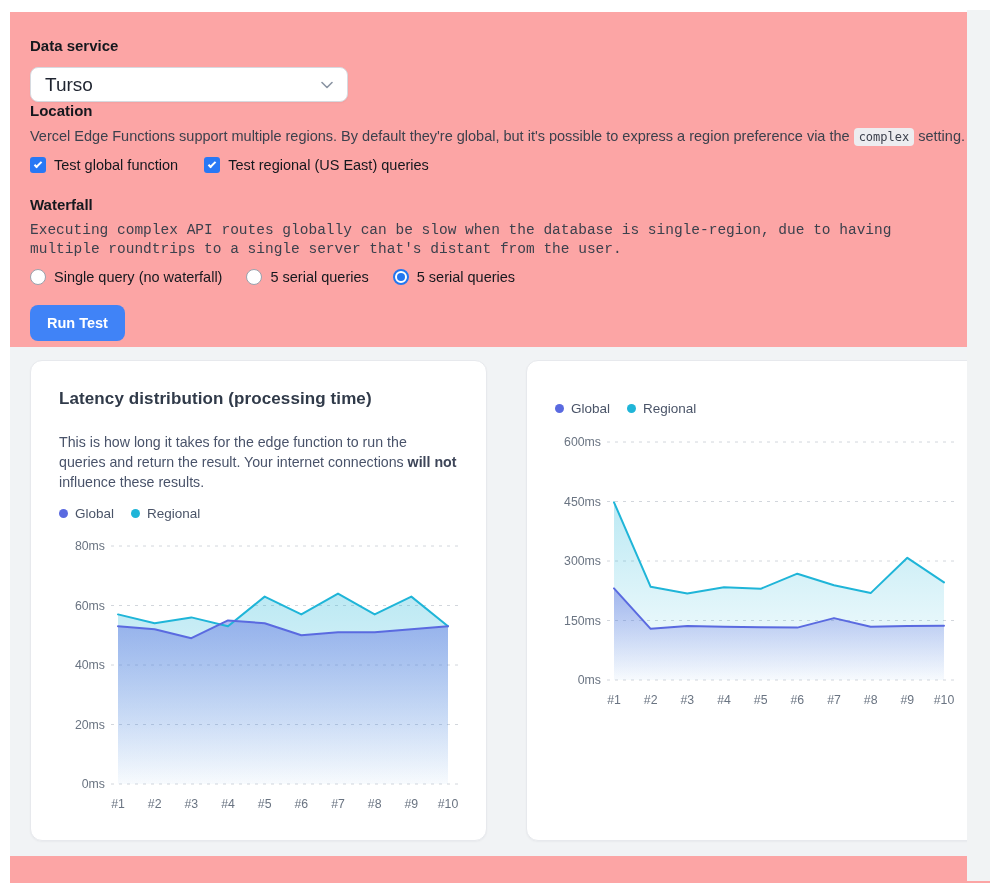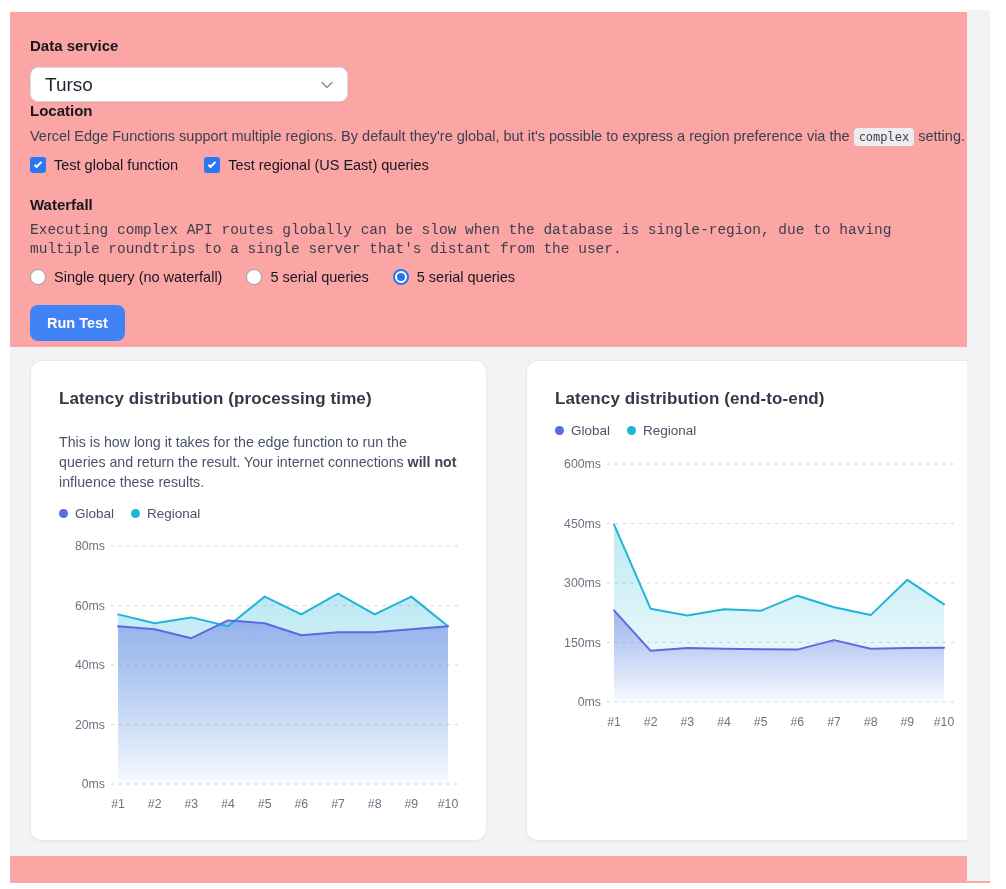--- a/index.html
+++ b/index.html
@@ -170,21 +170,20 @@
           <text x="352.3333333333333" y="281" text-anchor="middle" font-size="12.3" fill="#6a7482">#9</text>
           <text x="389" y="281" text-anchor="middle" font-size="12.3" fill="#6a7482">#10</text>
           <path d="M59,87.4 L95.66666666666666,96.3 L132.33333333333331,90.4 L169,99.3 L205.66666666666666,69.6 L242.33333333333334,87.4 L279,66.6 L315.6666666666667,87.4 L352.3333333333333,69.6 L389,99.3 L389,257 L59,257 Z" fill="url(#grad-0-1)" stroke="none"></path>
           <path d="M59,99.3 L95.66666666666666,102.3 L132.33333333333331,111.2 L169,93.4 L205.66666666666666,96.3 L242.33333333333334,108.3 L279,105.3 L315.6666666666667,105.3 L352.3333333333333,102.3 L389,99.3 L389,257 L59,257 Z" fill="url(#grad-0-0)" stroke="none"></path>
           <path d="M59,87.4 L95.66666666666666,96.3 L132.33333333333331,90.4 L169,99.3 L205.66666666666666,69.6 L242.33333333333334,87.4 L279,66.6 L315.6666666666667,87.4 L352.3333333333333,69.6 L389,99.3" fill="none" stroke="#1fb5d8" stroke-width="2" stroke-linejoin="round" stroke-linecap="round"></path>
           <path d="M59,99.3 L95.66666666666666,102.3 L132.33333333333331,111.2 L169,93.4 L205.66666666666666,96.3 L242.33333333333334,108.3 L279,105.3 L315.6666666666667,105.3 L352.3333333333333,102.3 L389,99.3" fill="none" stroke="#5a6ae0" stroke-width="2" stroke-linejoin="round" stroke-linecap="round"></path>
         </svg>
     </div>
 
     <div class="card">
-      <div class="card-title">Latency distribution (end-to-end)</div>
       <div class="legend">
           <span class="legend-item">
             <span class="legend-dot" style="background: rgb(90, 106, 224);"></span>
             <span>Global</span>
           </span>
           <span class="legend-item">
             <span class="legend-dot" style="background: rgb(31, 181, 216);"></span>
             <span>Regional</span>
           </span>
         </div>

